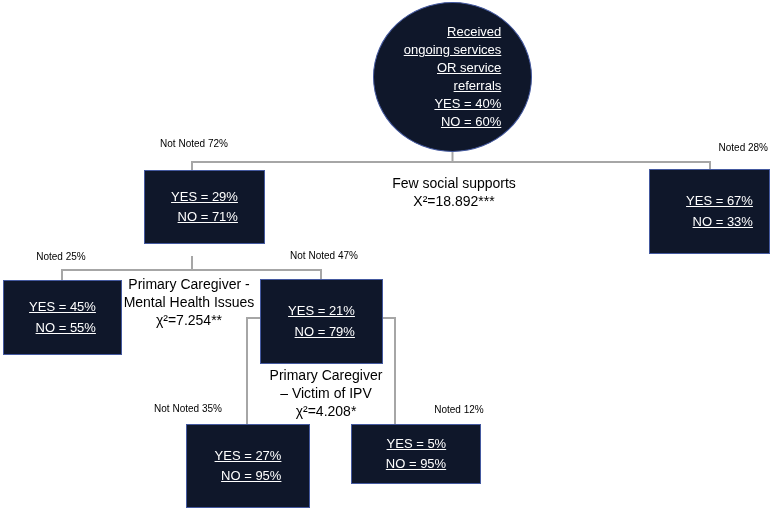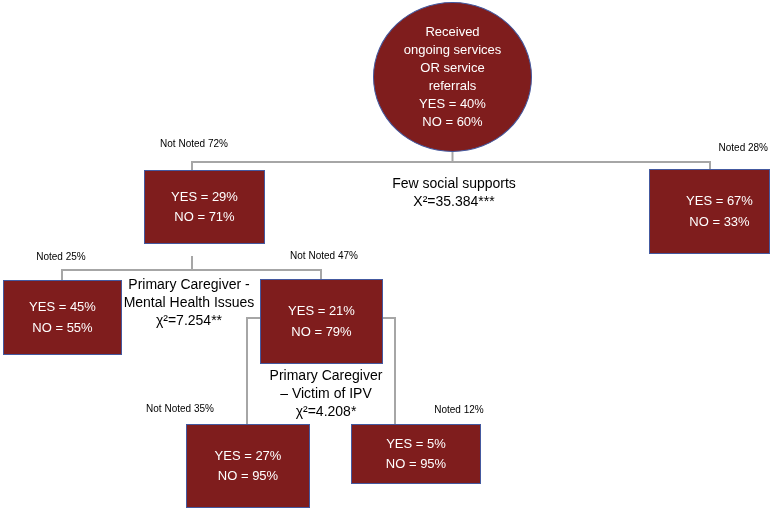--- a/index.html
+++ b/index.html
@@ -10,31 +10,32 @@
     background: #ffffff;
     font-family: "Liberation Sans", sans-serif;
     overflow: hidden;
   }
   .lines {
     position: absolute;
     left: 0; top: 0;
   }
   .node {
     position: absolute;
-    background: #7f1d1d;
+    background: #0f172a;
     border: 1.5px solid #44599F;
     box-sizing: border-box;
     color: #ffffff;
     display: flex;
     align-items: center;
     justify-content: center;
-    text-align: center;
+    text-align: right;
     white-space: pre-line;
     font-size: 13px;
     line-height: 1.55;
+    text-decoration: underline;
   }
   .circle {
     border-radius: 50%;
     line-height: 1.38;
   }
   .lbl {
     position: absolute;
     color: #000000;
     text-align: center;
     white-space: pre-line;
@@ -49,21 +50,21 @@
   .pos-n4   { left: 260px; top: 279px; width: 123px; height: 85px; }
   .pos-n5   { left: 186px; top: 424px; width: 124px; height: 84px; }
   .pos-n6   { left: 351px; top: 424px; width: 130px; height: 60px; }
 
   .pos-l1a  { left: 134px; top: 138px; width: 120px; }
   .pos-l1b  { left: 648px; top: 142px; width: 120px; text-align: right; }
   .pos-s1   { left: 364px; top: 175px; width: 180px; }
   .pos-l2a  { left: 11px;  top: 251px; width: 100px; }
   .pos-l2b  { left: 264px; top: 250px; width: 120px; }
   .pos-s2   { left: 109px; top: 276px; width: 160px; }
-  .pos-l3a  { left: 120px; top: 403px; width: 120px; }
+  .pos-l3a  { left: 128px; top: 403px; width: 120px; }
   .pos-l3b  { left: 399px; top: 404px; width: 120px; }
   .pos-s3   { left: 246px; top: 367px; width: 160px; }
 </style>
 </head>
 <body>
 
 <div class="canvas">
 
   <svg class="lines" width="773" height="510" viewBox="0 0 773 510">
 
@@ -80,21 +81,21 @@
   <div class="node circle pos-root">Received
 ongoing services
 OR service
 referrals
 YES = 40%
 NO = 60%</div>
 
   <div class="lbl branch pos-l1a">Not Noted 72%</div>
   <div class="lbl branch pos-l1b">Noted 28%</div>
   <div class="lbl split pos-s1">Few social supports
-X²=35.384***</div>
+X²=18.892***</div>
   <div class="node pos-n1">YES = 29%
 NO = 71%</div>
   <div class="node pos-n2">YES = 67%
 NO = 33%</div>
 
   <div class="lbl branch pos-l2a">Noted 25%</div>
   <div class="lbl branch pos-l2b">Not Noted 47%</div>
   <div class="lbl split pos-s2">Primary Caregiver -
 Mental Health Issues
 χ²=7.254**</div>

